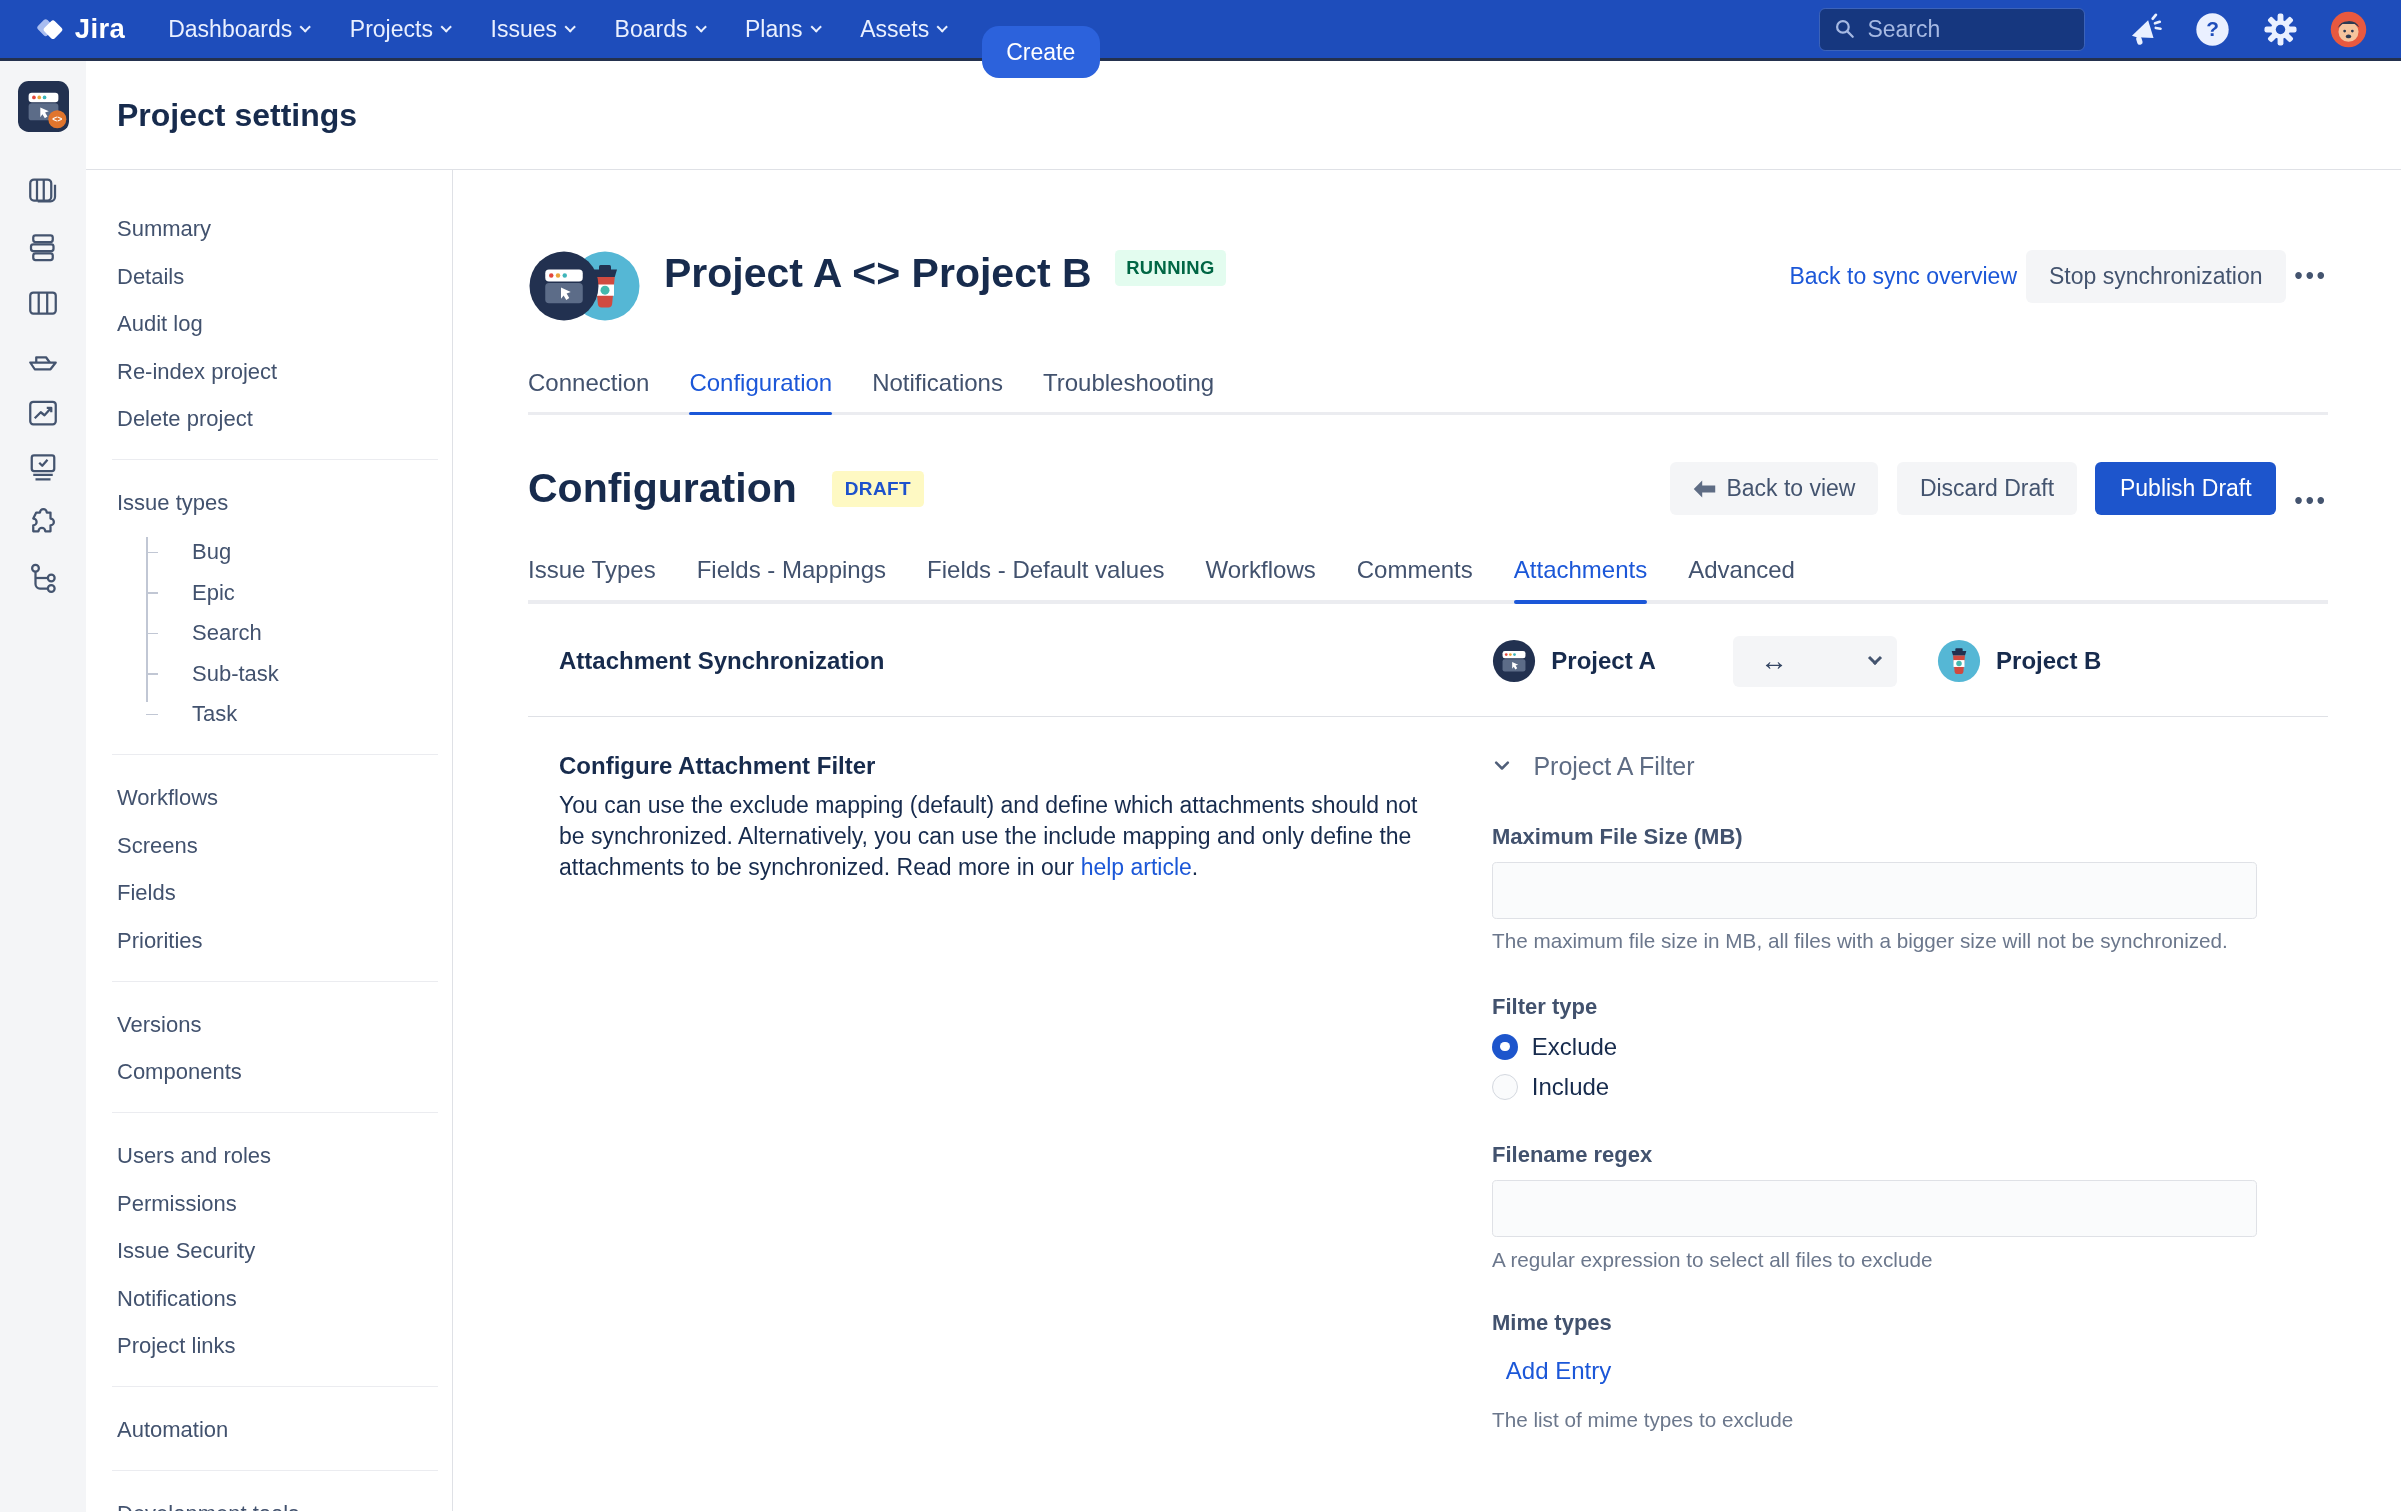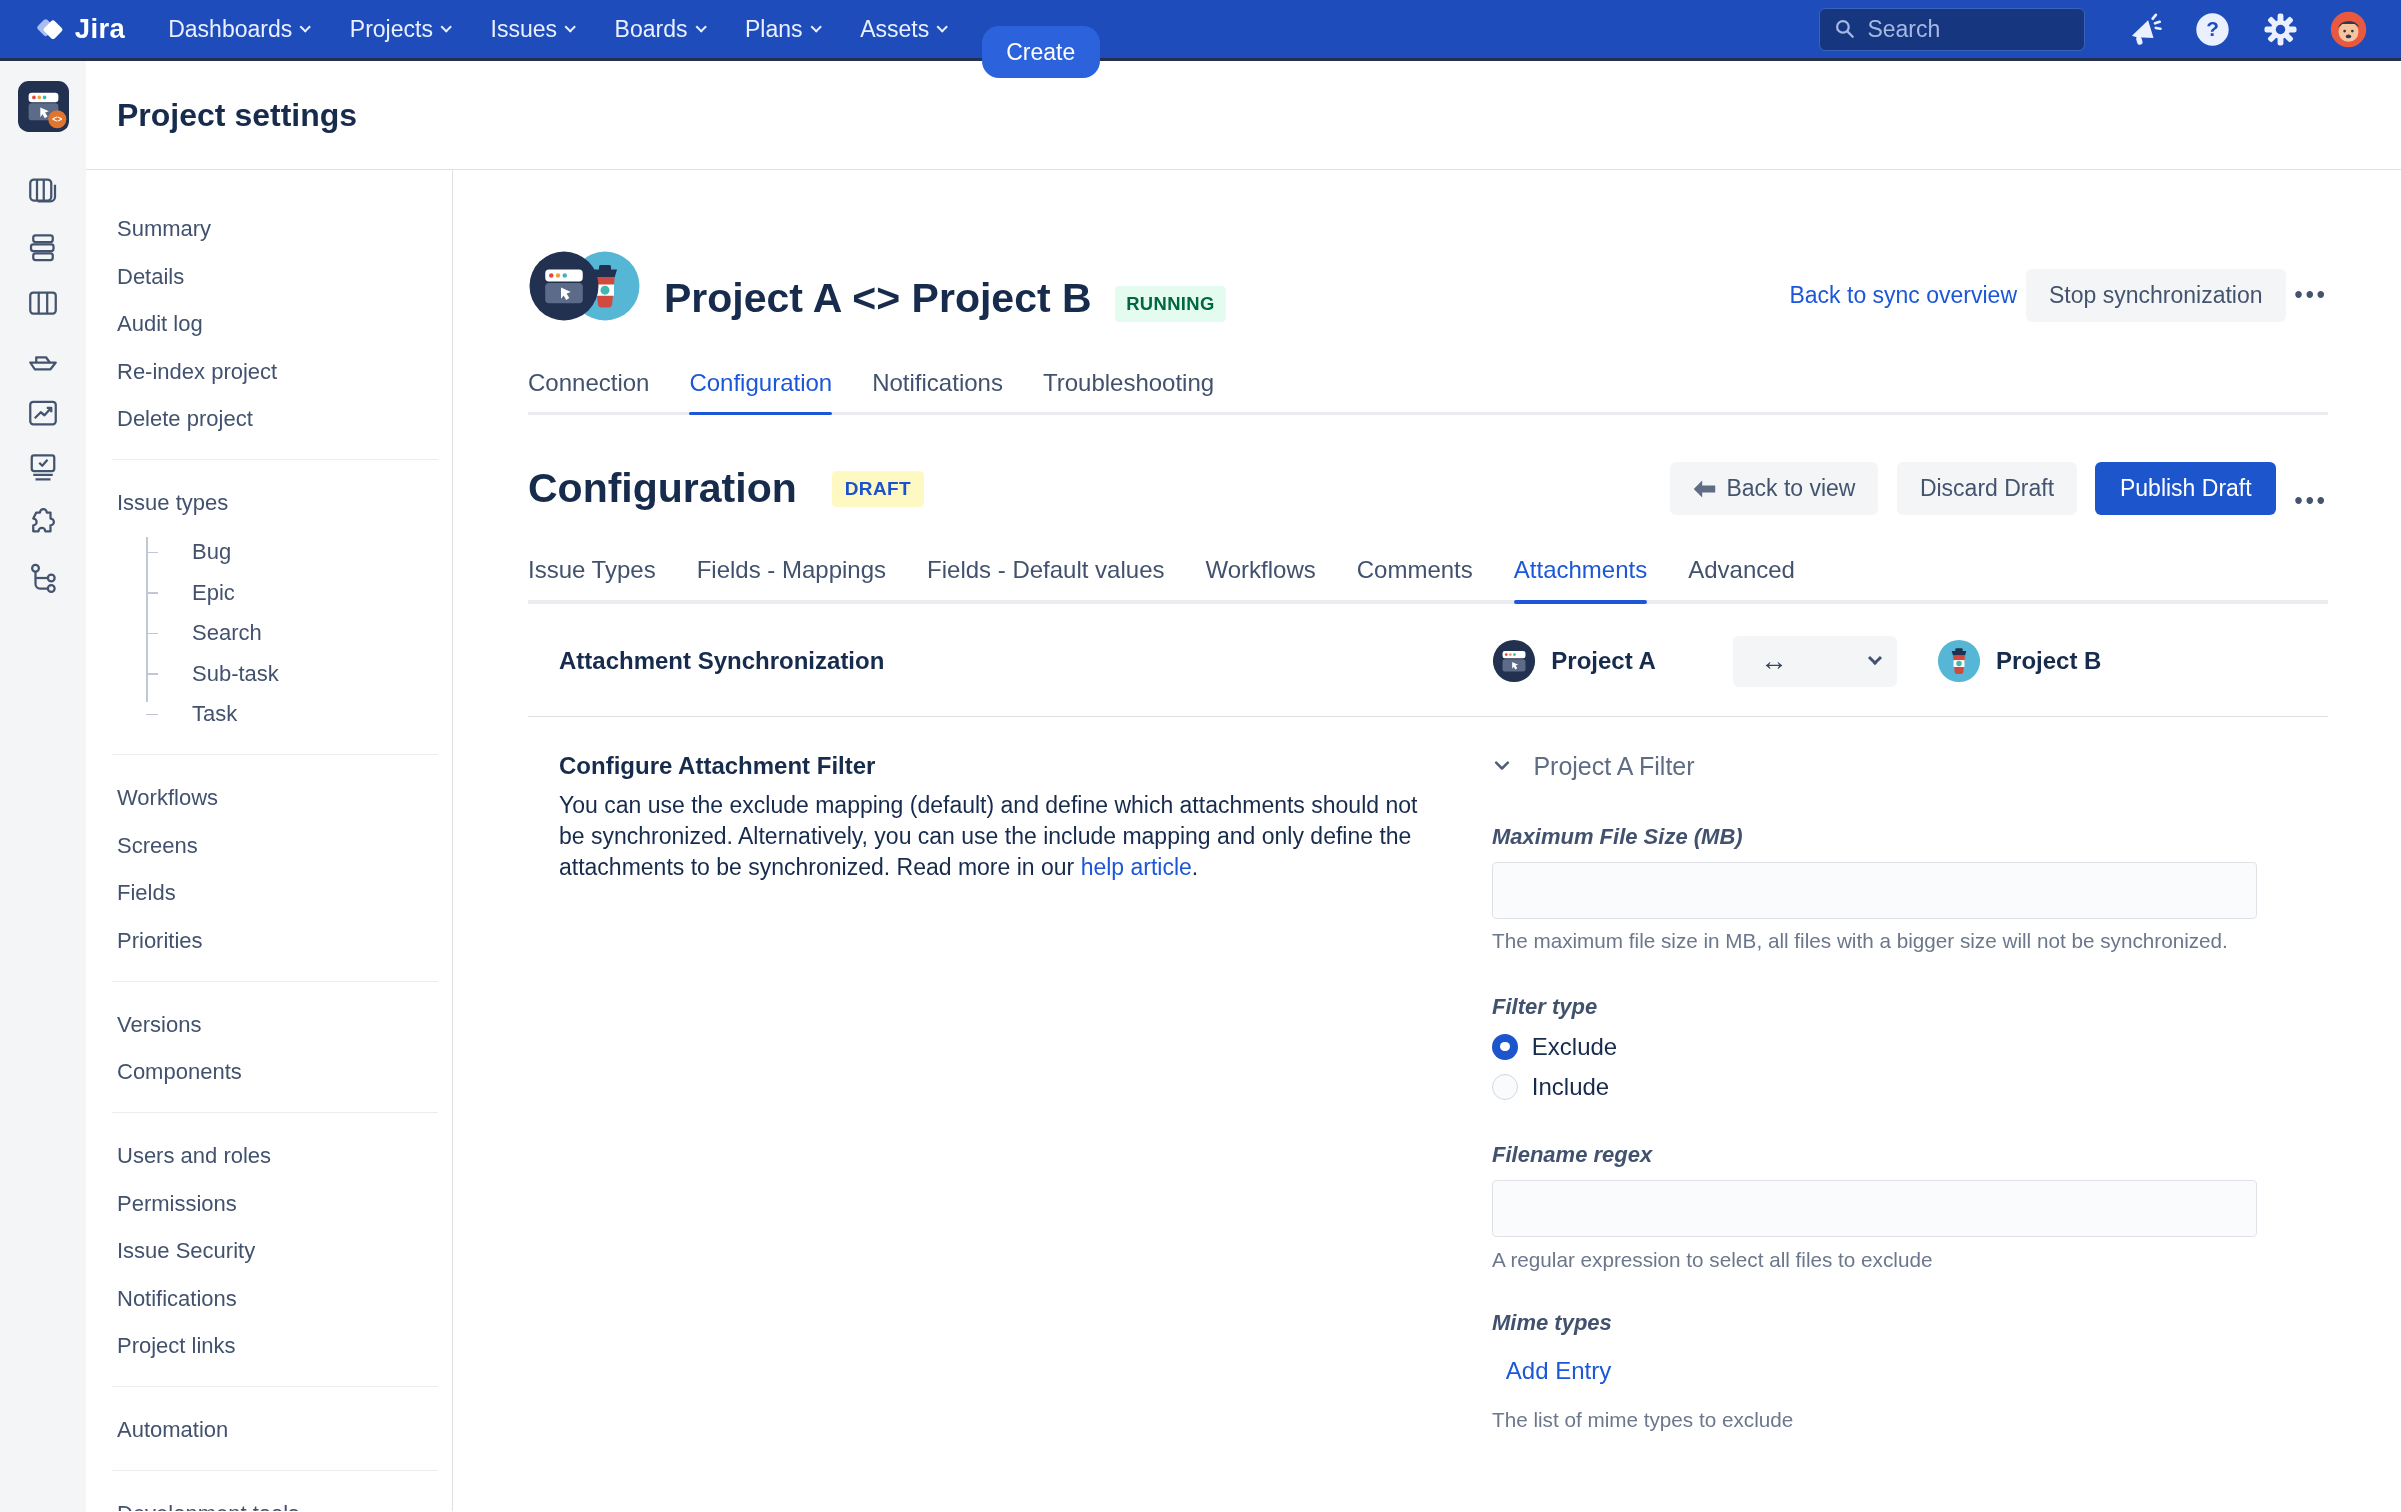--- a/index.html
+++ b/index.html
@@ -45,21 +45,21 @@
   .side-div { border-top:1.5px solid #ebecf0; margin:29px 0 31px -4.6px; }
   .tree-wrap { position:relative; margin-top:26px; }
   .tree-line { position:absolute; left:29px; top:-3.1px; bottom:23px; width:1.5px; background:#c1c7d4; }
   .tree-item { position:relative; font-size:22px; color:#42526e; padding-left:75px; margin-bottom:17.6px; cursor:pointer; line-height:23px;}
   .tree-item::before { content:''; position:absolute; left:29px; top:11.5px; width:12.2px; height:1.5px; background:#c1c7d4; }
 
   
   .main { flex:1; padding-left:75px; overflow:hidden; }
   .content { width:1800px; }
 
-  .sync-header { margin-top:80px; display:flex; align-items:flex-end; }
+  .sync-header { margin-top:80px; display:flex; align-items:flex-start; }
   .avatar-pair { position:relative; width:113px; height:72px; flex-shrink:0; }
   .avatar-pair .av-b { position:absolute; left:41px; top:0; }
   .avatar-pair .av-a { position:absolute; left:0; top:0; z-index:2; }
   .sync-title { font-size:41px; font-weight:600; color:#172b4d; margin-left:23px; }
   .badge-running { margin-left:23px; font-size:18.4px; font-weight:bold; letter-spacing:0.4px;
     color:#006644; background:#e3fcef; padding:6.9px 11.5px; border-radius:4.6px; }
   .sync-actions { margin-left:auto; display:flex; align-items:center; gap:9px; }
   .link-blue { color:#1b57d8; font-size:23px; cursor:pointer; text-decoration:none; }
   .btn { font-size:23px; border:none; border-radius:6.1px; cursor:pointer; font-family:"Liberation Sans",sans-serif; }
   .btn-gray { background:#f4f5f7; color:#44546f; padding:13px 23px; display:flex; align-items:center; gap:10.7px;}
@@ -98,21 +98,21 @@
   .av-sm { margin-left:40px; }
 
   .hdiv { border-top:1.5px solid #dfe1e6; margin-top:29px; }
 
   .filter-row { margin-top:35px; }
   .filter-heading { font-size:24px; font-weight:bold; color:#172b4d; }
   .filter-para { margin-top:10.7px; font-size:23px; line-height:31px; color:#172b4d; width:865px; }
 
   .section-head { display:flex; align-items:center; gap:21.4px; cursor:pointer; }
   .section-title { font-size:25px; color:#5e6c84; }
-  .field-label { font-size:22px; font-weight:bold; color:#42526e;font-style:italic; }
+  .field-label { font-size:22px; font-weight:bold; color:#42526e; }
   .text-input { width:765px; height:57px; background:#fafbfc; border:1.5px solid #dfe1e6; border-radius:4.6px;
     font-size:23px; padding:0 15.3px; color:#172b4d; outline:none; font-family:"Liberation Sans",sans-serif;}
   .help-text { font-size:20.7px; color:#6b778c; }
 
   .radio-row { display:flex; align-items:center; margin-top:12.2px; cursor:pointer; }
   .radio { width:26px; height:26px; border-radius:50%; position:relative; flex-shrink:0; }
   .radio.on { background:#1d55cc; }
   .radio.on::after { content:''; position:absolute; left:8.4px; top:8.4px; width:9.2px; height:9.2px; border-radius:50%; background:#fff; }
   .radio.off { background:#fafbfc; border:1.5px solid #d4d8df; }
   .radio-label { font-size:24px; color:#172b4d; margin-left:13.8px; }

